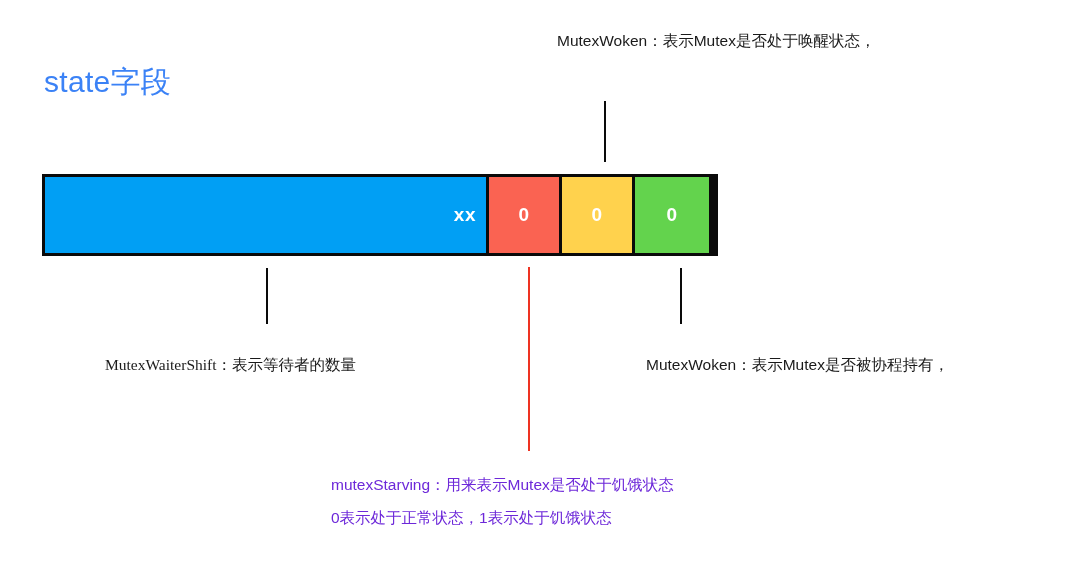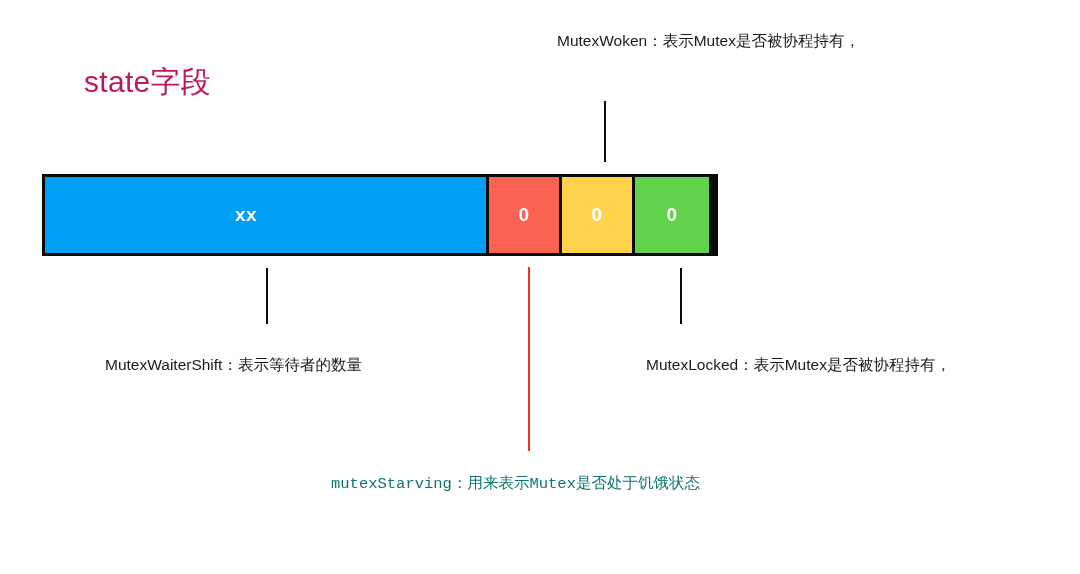--- a/index.html
+++ b/index.html
@@ -26,23 +26,22 @@
 
   
   #diagram-title {
     position: absolute;
     left: 44px;
     top: 63px;
     font-size: 30px;
     line-height: 38px;
     font-weight: 400;
     letter-spacing: 0.3px;
-    color: #be185d;
+    color: #3b82f6;
     white-space: nowrap;
-    margin-left: 40px;
   }
 
   
   #state-bitfield {
     position: absolute;
     left: 42px;
     top: 174px;
     width: 676px;
     height: 82px;
     box-sizing: border-box;
@@ -61,23 +60,23 @@
     font-weight: bold;
     letter-spacing: 0.5px;
     border-right: 3px solid #0a0a0a;
     height: 100%;
   }
   .bitfield-segment:last-child { border-right: none; }
 
   .seg-waiters { flex: 0 0 444px; justify-content: flex-start; }
   .seg-waiters .seg-label {
     position: absolute;
-    left: 0;
+    left: 8px;
     width: 444px;
-    text-align: center;
+    text-align: right;
     transform: translateX(-21px);
   }
   .seg-starving { flex: 0 0 73px; }
   .seg-woken    { flex: 0 0 73px; }
   .seg-locked   { flex: 0 0 74px; }
 
   
   .connector {
     position: absolute;
     width: 2px;
@@ -96,27 +95,26 @@
   .annotation {
     position: absolute;
     font-size: 15.5px;
     line-height: 33px;
     color: #1a1a1a;
     white-space: nowrap;
   }
   .annotation .line { display: block; }
 
   #annotation-woken   { left: 557px; top: 24px;  }
-  #annotation-waiters { left: 105px; top: 348px; }
+  #annotation-waiters { left: 105px; top: 348px; font-family: Liberation Serif, serif; }
   #annotation-locked  { left: 646px; top: 348px; }
   #annotation-starving {
     left: 331px;
     top: 468px;
-    color: #0f766e;
-    font-family: Liberation Mono, monospace;
+    color: #6d28d9;
   }
 </style>
 </head>
 <body>
 
 <div class="canvas">
 
   <div id="diagram-title">state字段</div>
 
   <div class="connector" id="connector-woken"></div>
@@ -134,28 +132,29 @@
     <div class="bitfield-segment seg-locked" style="background:#63D34D">
       <span>0</span>
     </div>
   </div>
 
   <div class="connector" id="connector-waiters"></div>
   <div class="connector" id="connector-locked"></div>
   <div class="connector" id="connector-starving"></div>
 
   <div class="annotation" id="annotation-woken">
-    <span class="line">MutexWoken：表示Mutex是否被协程持有，</span>
+    <span class="line">MutexWoken：表示Mutex是否处于唤醒状态，</span>
   </div>
 
   <div class="annotation" id="annotation-waiters">
     <span class="line">MutexWaiterShift：表示等待者的数量</span>
   </div>
 
   <div class="annotation" id="annotation-locked">
-    <span class="line">MutexLocked：表示Mutex是否被协程持有，</span>
+    <span class="line">MutexWoken：表示Mutex是否被协程持有，</span>
   </div>
 
   <div class="annotation" id="annotation-starving">
     <span class="line">mutexStarving：用来表示Mutex是否处于饥饿状态</span>
+    <span class="line">0表示处于正常状态，1表示处于饥饿状态</span>
   </div>
 
 </div>
 
 </body></html>

